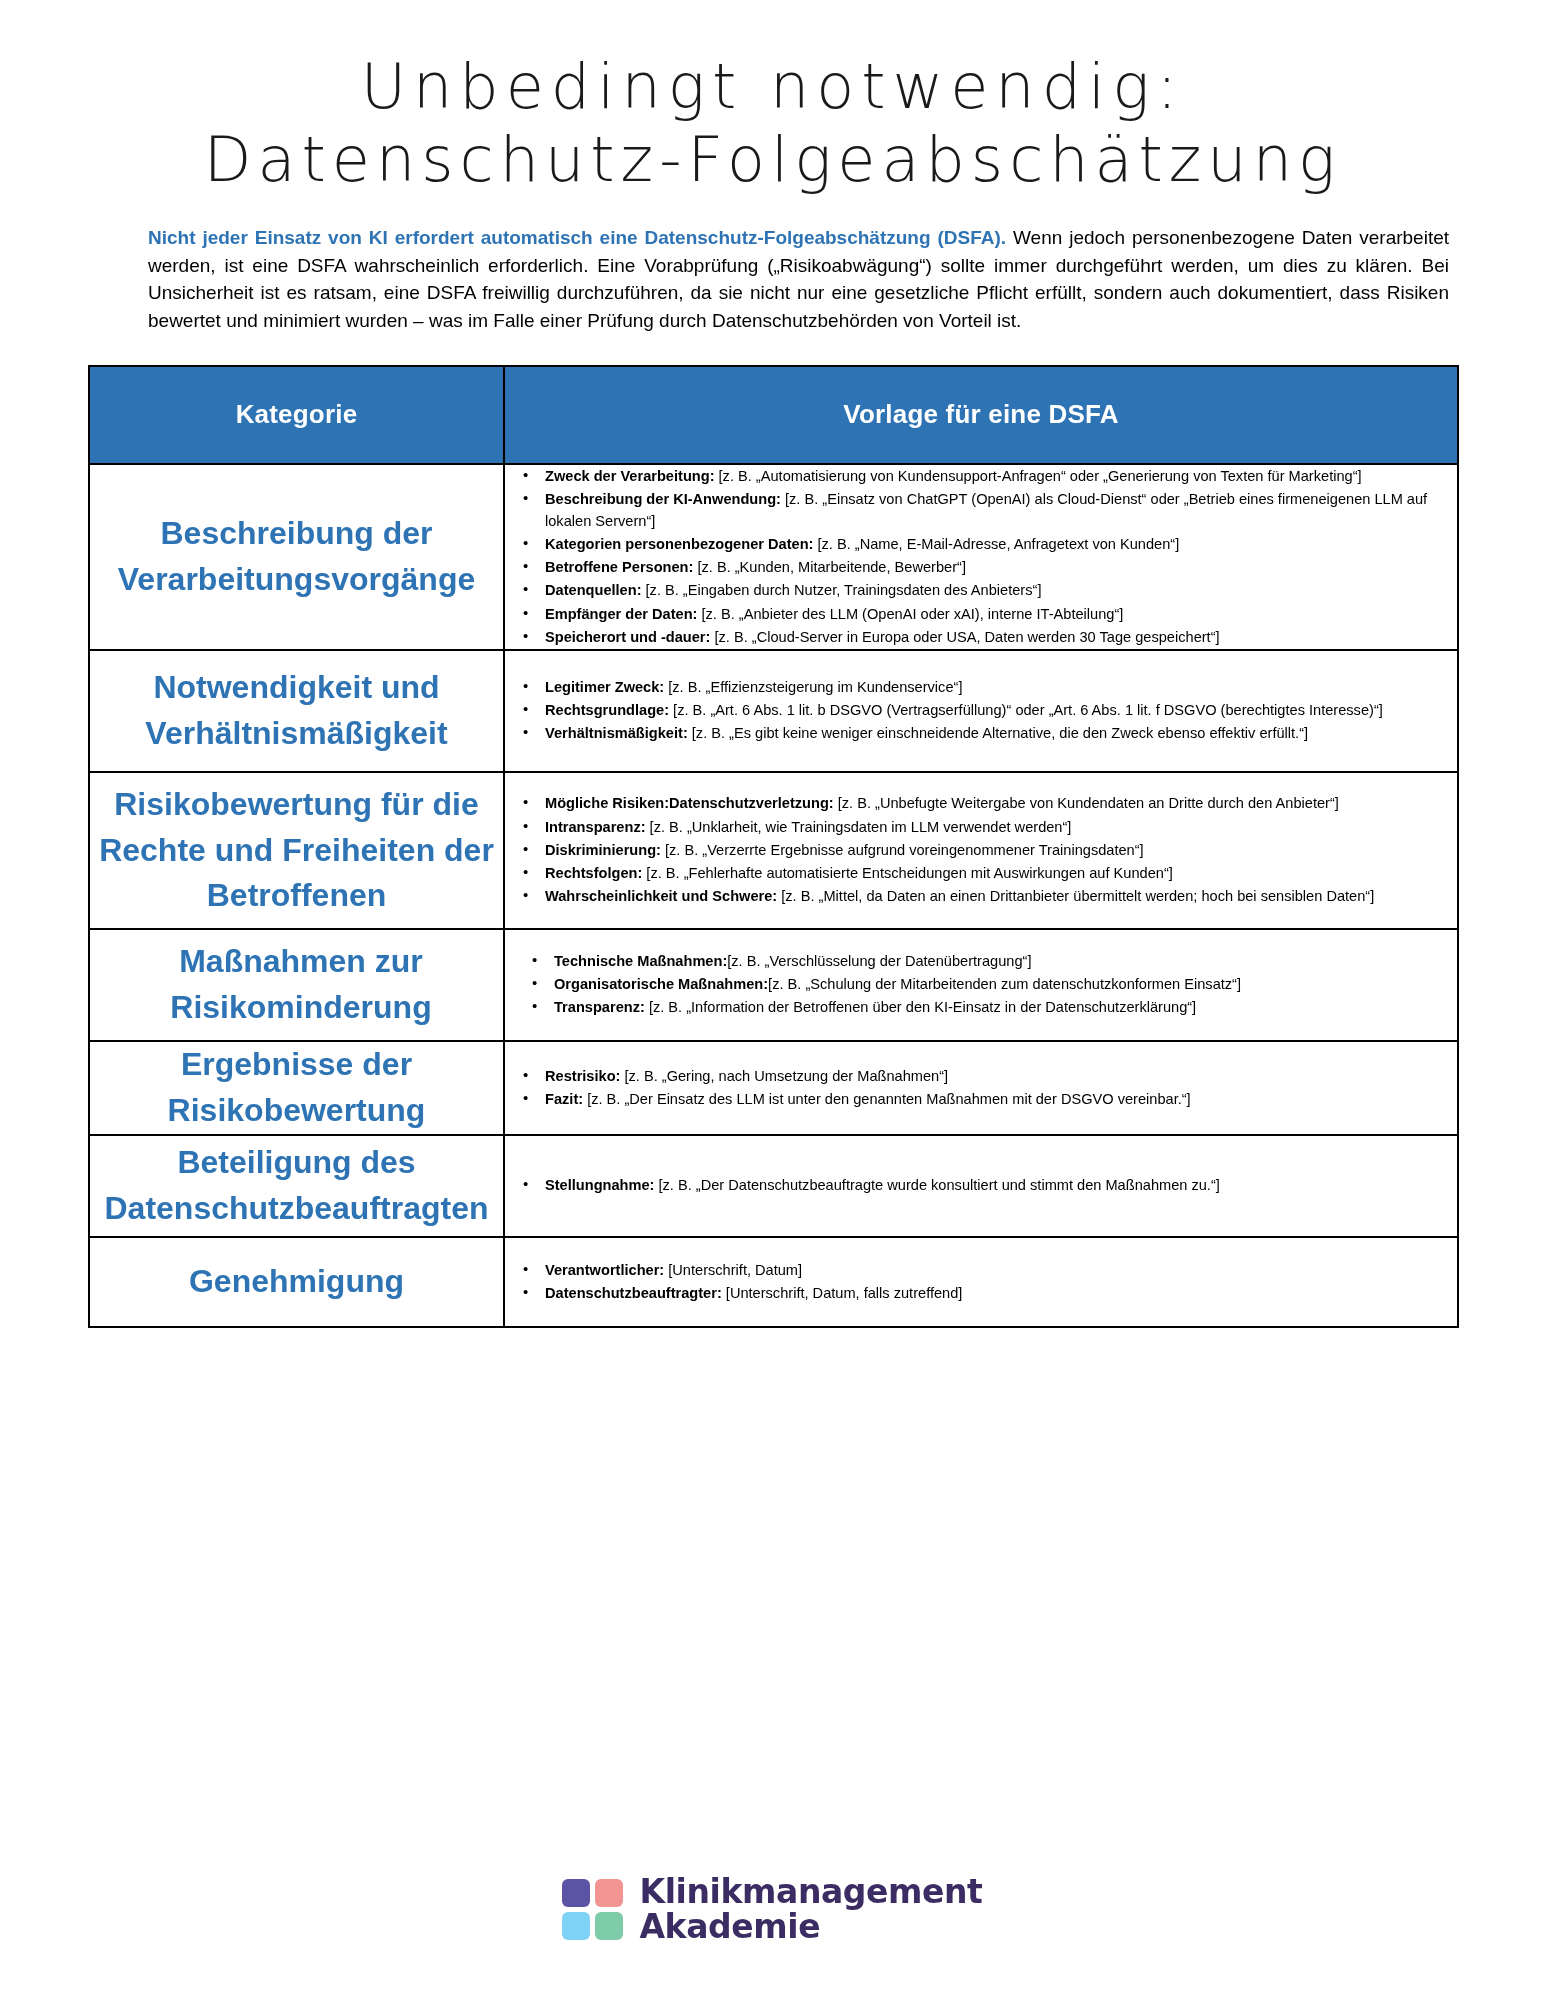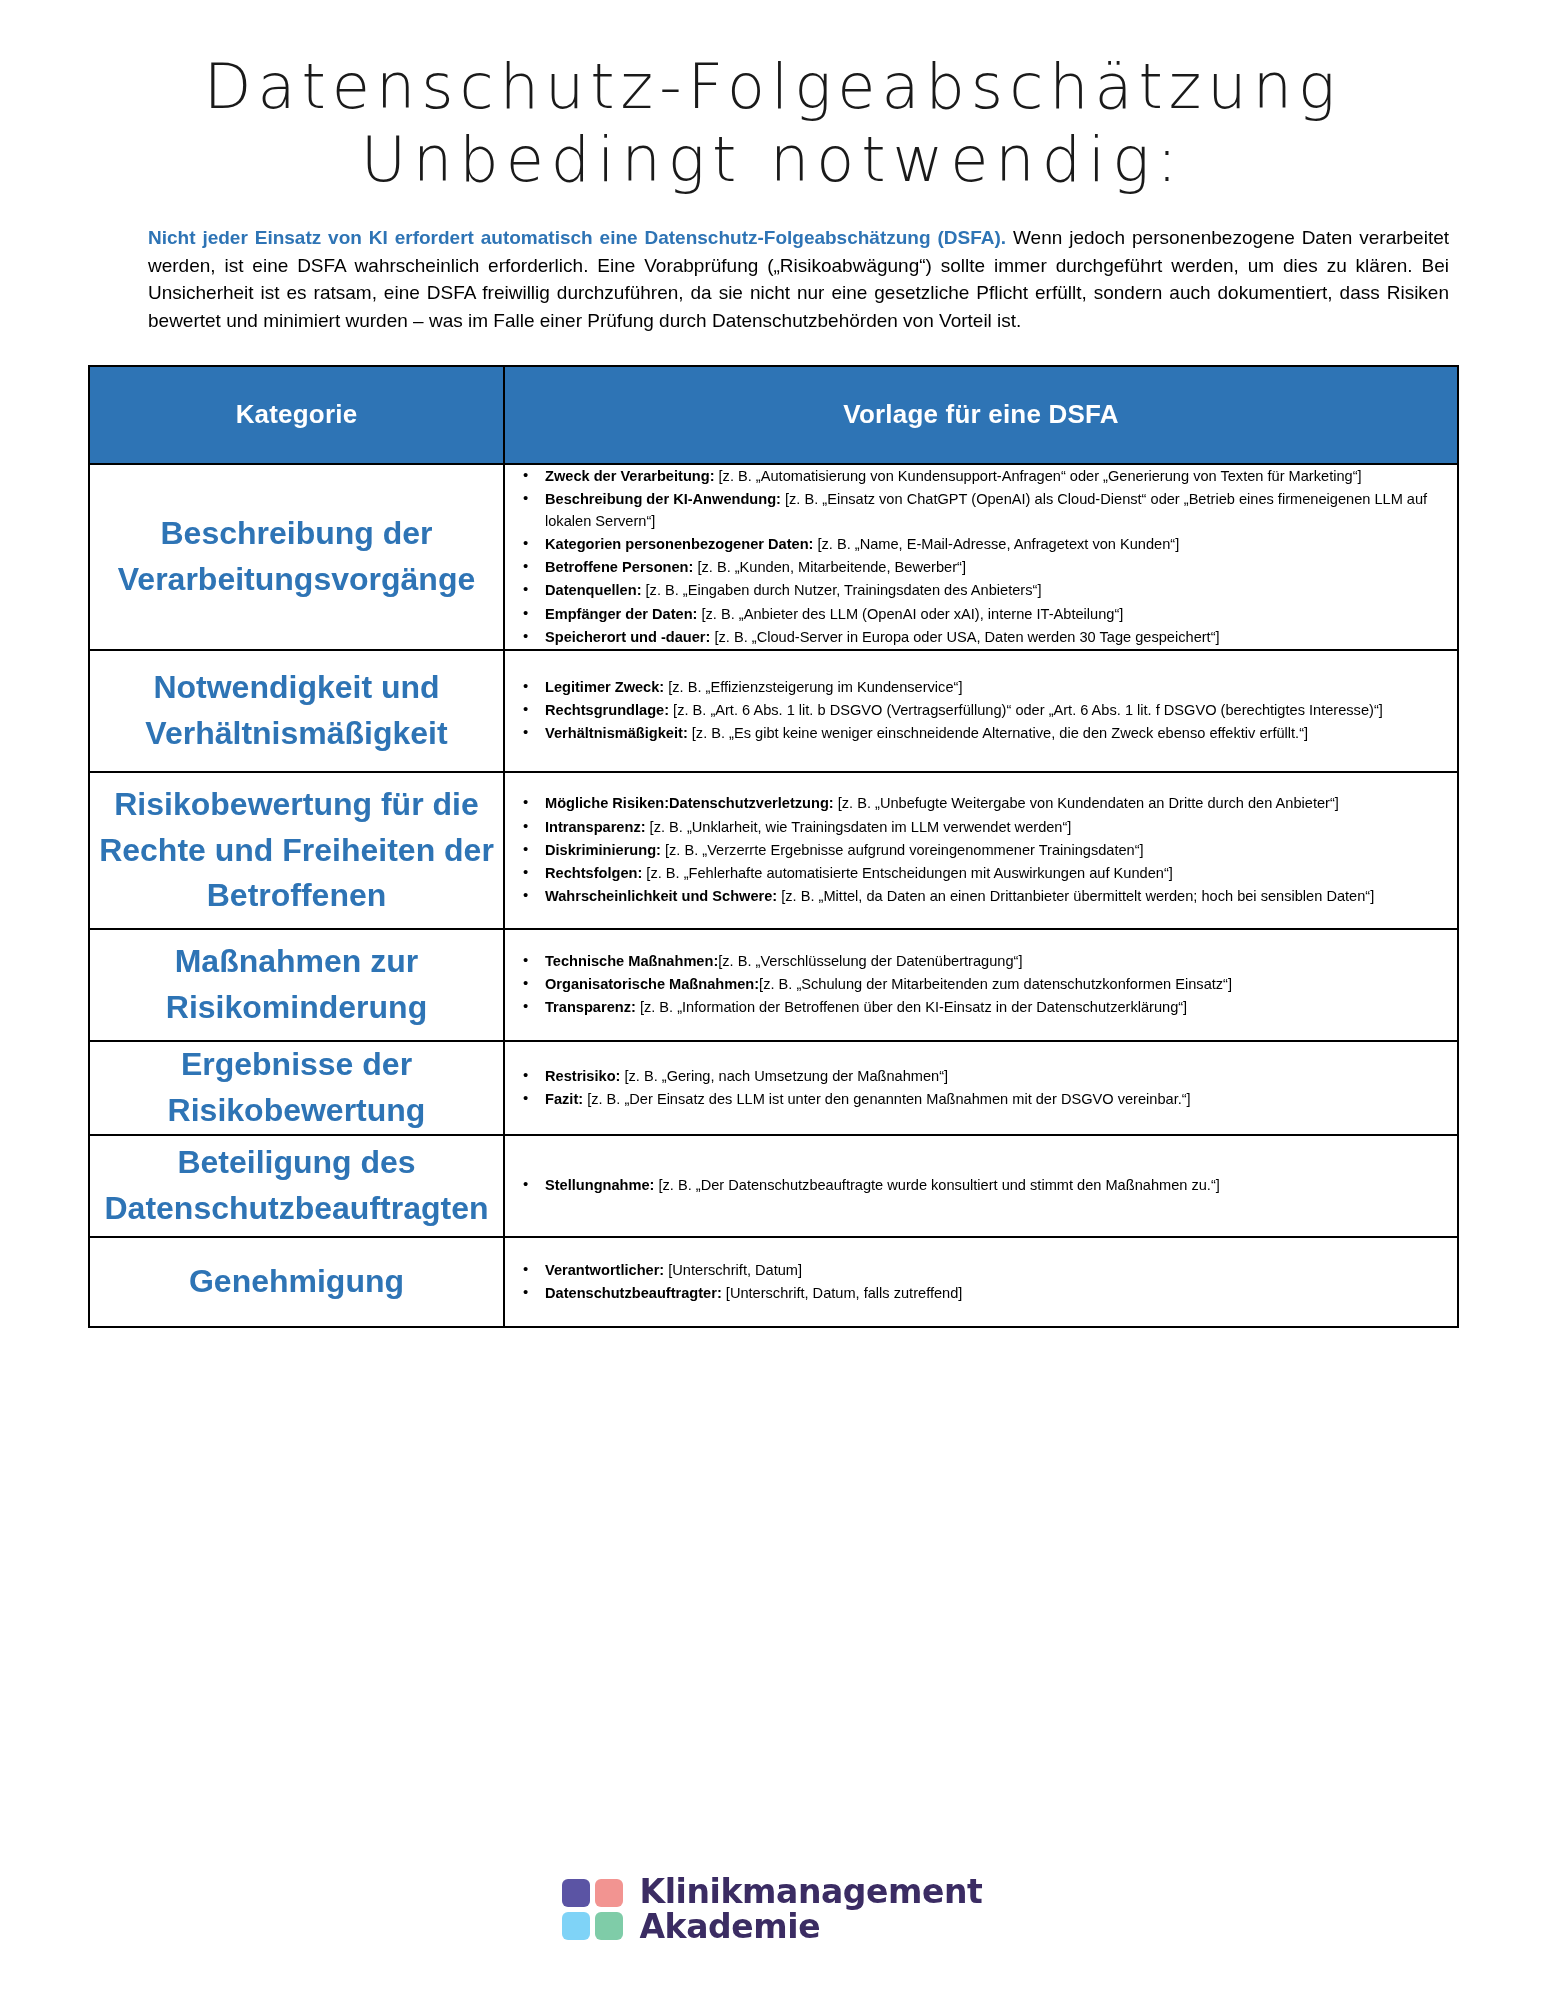--- a/index.html
+++ b/index.html
@@ -118,21 +118,21 @@
     color: #000;
   }
   ul.bl li b {
     font-weight: bold;
   }
 
   
   tr.r0 td { height: 178px; }
   tr.r1 td { height: 120px; }
   tr.r2 td { height: 155px; }
-  tr.r3 td { height: 110px; }
+  tr.r3 td { height: 110px; padding-left: 9px; }
   tr.r4 td { height: 92px; }
   tr.r5 td { height: 100px; }
   tr.r6 td { height: 88px; }
 
   
   .footer {
     position: absolute;
     left: 0;
     right: 0;
     bottom: 56px;
@@ -163,22 +163,22 @@
     font-size: 33px;
     letter-spacing: -0.4px;
   }
 </style>
 </head>
 <body>
 
 <div class="page">
 
   <div class="title-block">
+    <div class="title-line l1">Unbedingt notwendig:</div>
     <div class="title-line l2">Datenschutz-Folgeabschätzung</div>
-    <div class="title-line l1">Unbedingt notwendig:</div>
   </div>
 
   <p class="intro"><span class="lead">Nicht jeder Einsatz von KI erfordert automatisch eine  Datenschutz-Folgeabschätzung (DSFA).</span><span> Wenn jedoch personenbezogene Daten verarbeitet werden, ist eine DSFA wahrscheinlich erforderlich. Eine Vorabprüfung („Risikoabwägung“) sollte immer durchgeführt werden, um dies zu klären. Bei Unsicherheit ist es ratsam, eine DSFA freiwillig durchzuführen, da sie nicht nur eine gesetzliche Pflicht erfüllt, sondern auch dokumentiert, dass Risiken bewertet und minimiert wurden – was im Falle einer Prüfung durch Datenschutzbehörden von Vorteil ist.</span></p>
 
   <div class="tbl-wrap">
     <table class="dsfa">
       <colgroup>
         <col class="c-kat">
         <col class="c-vor">
       </colgroup>

